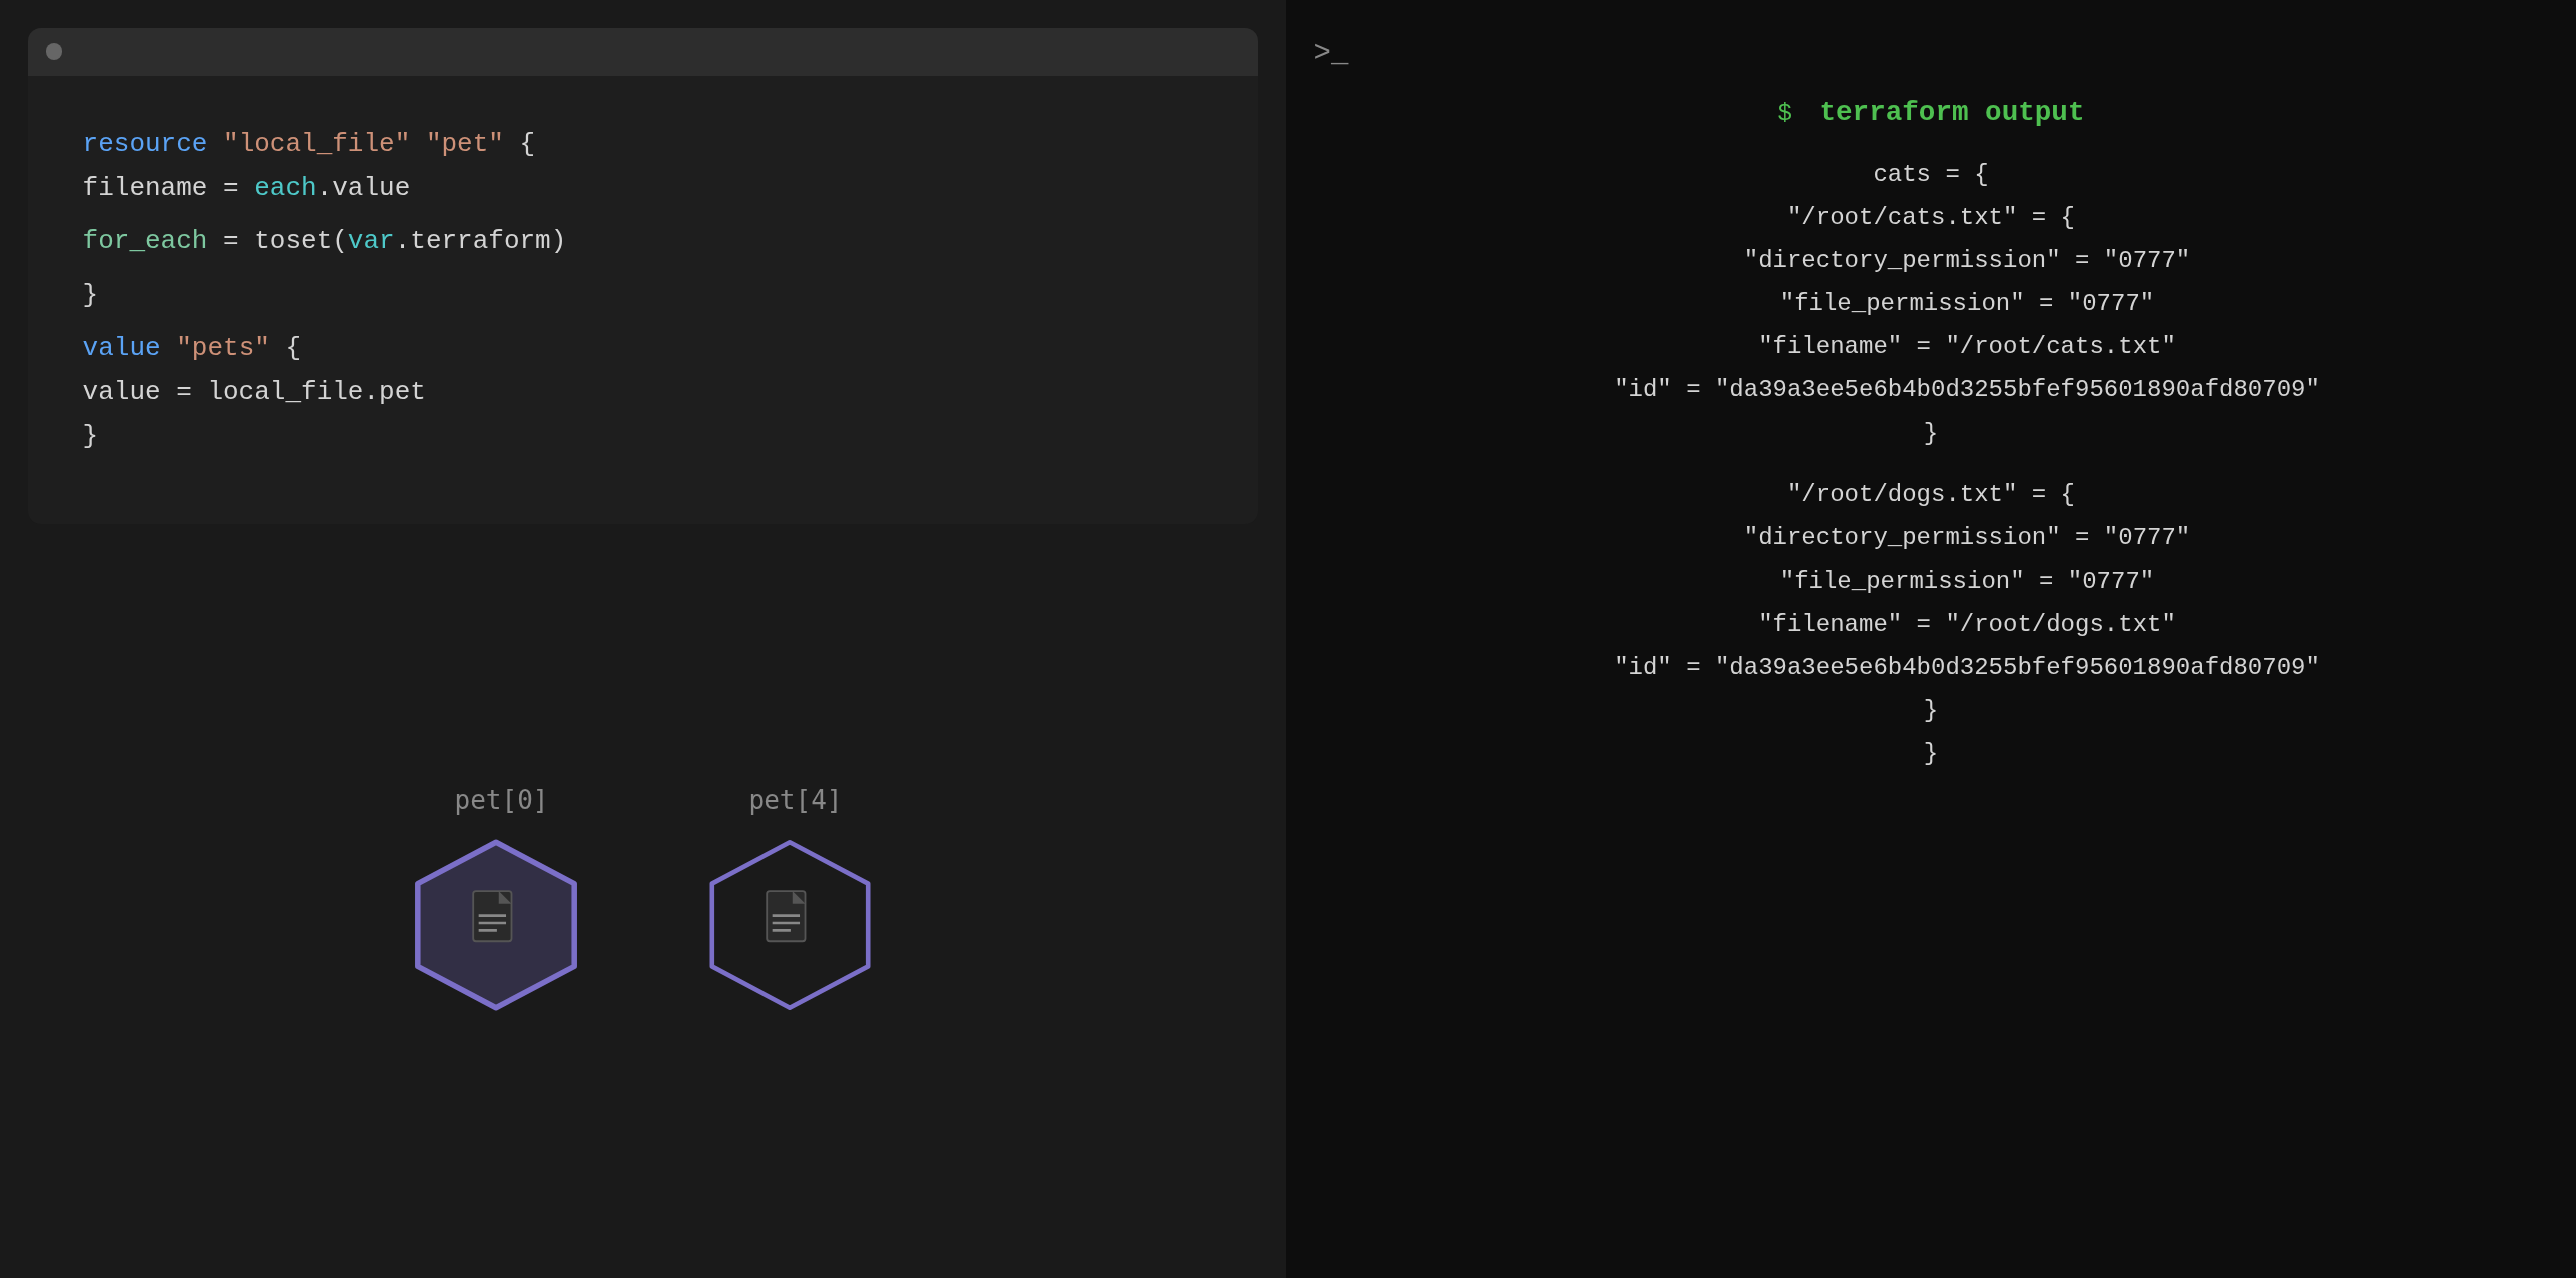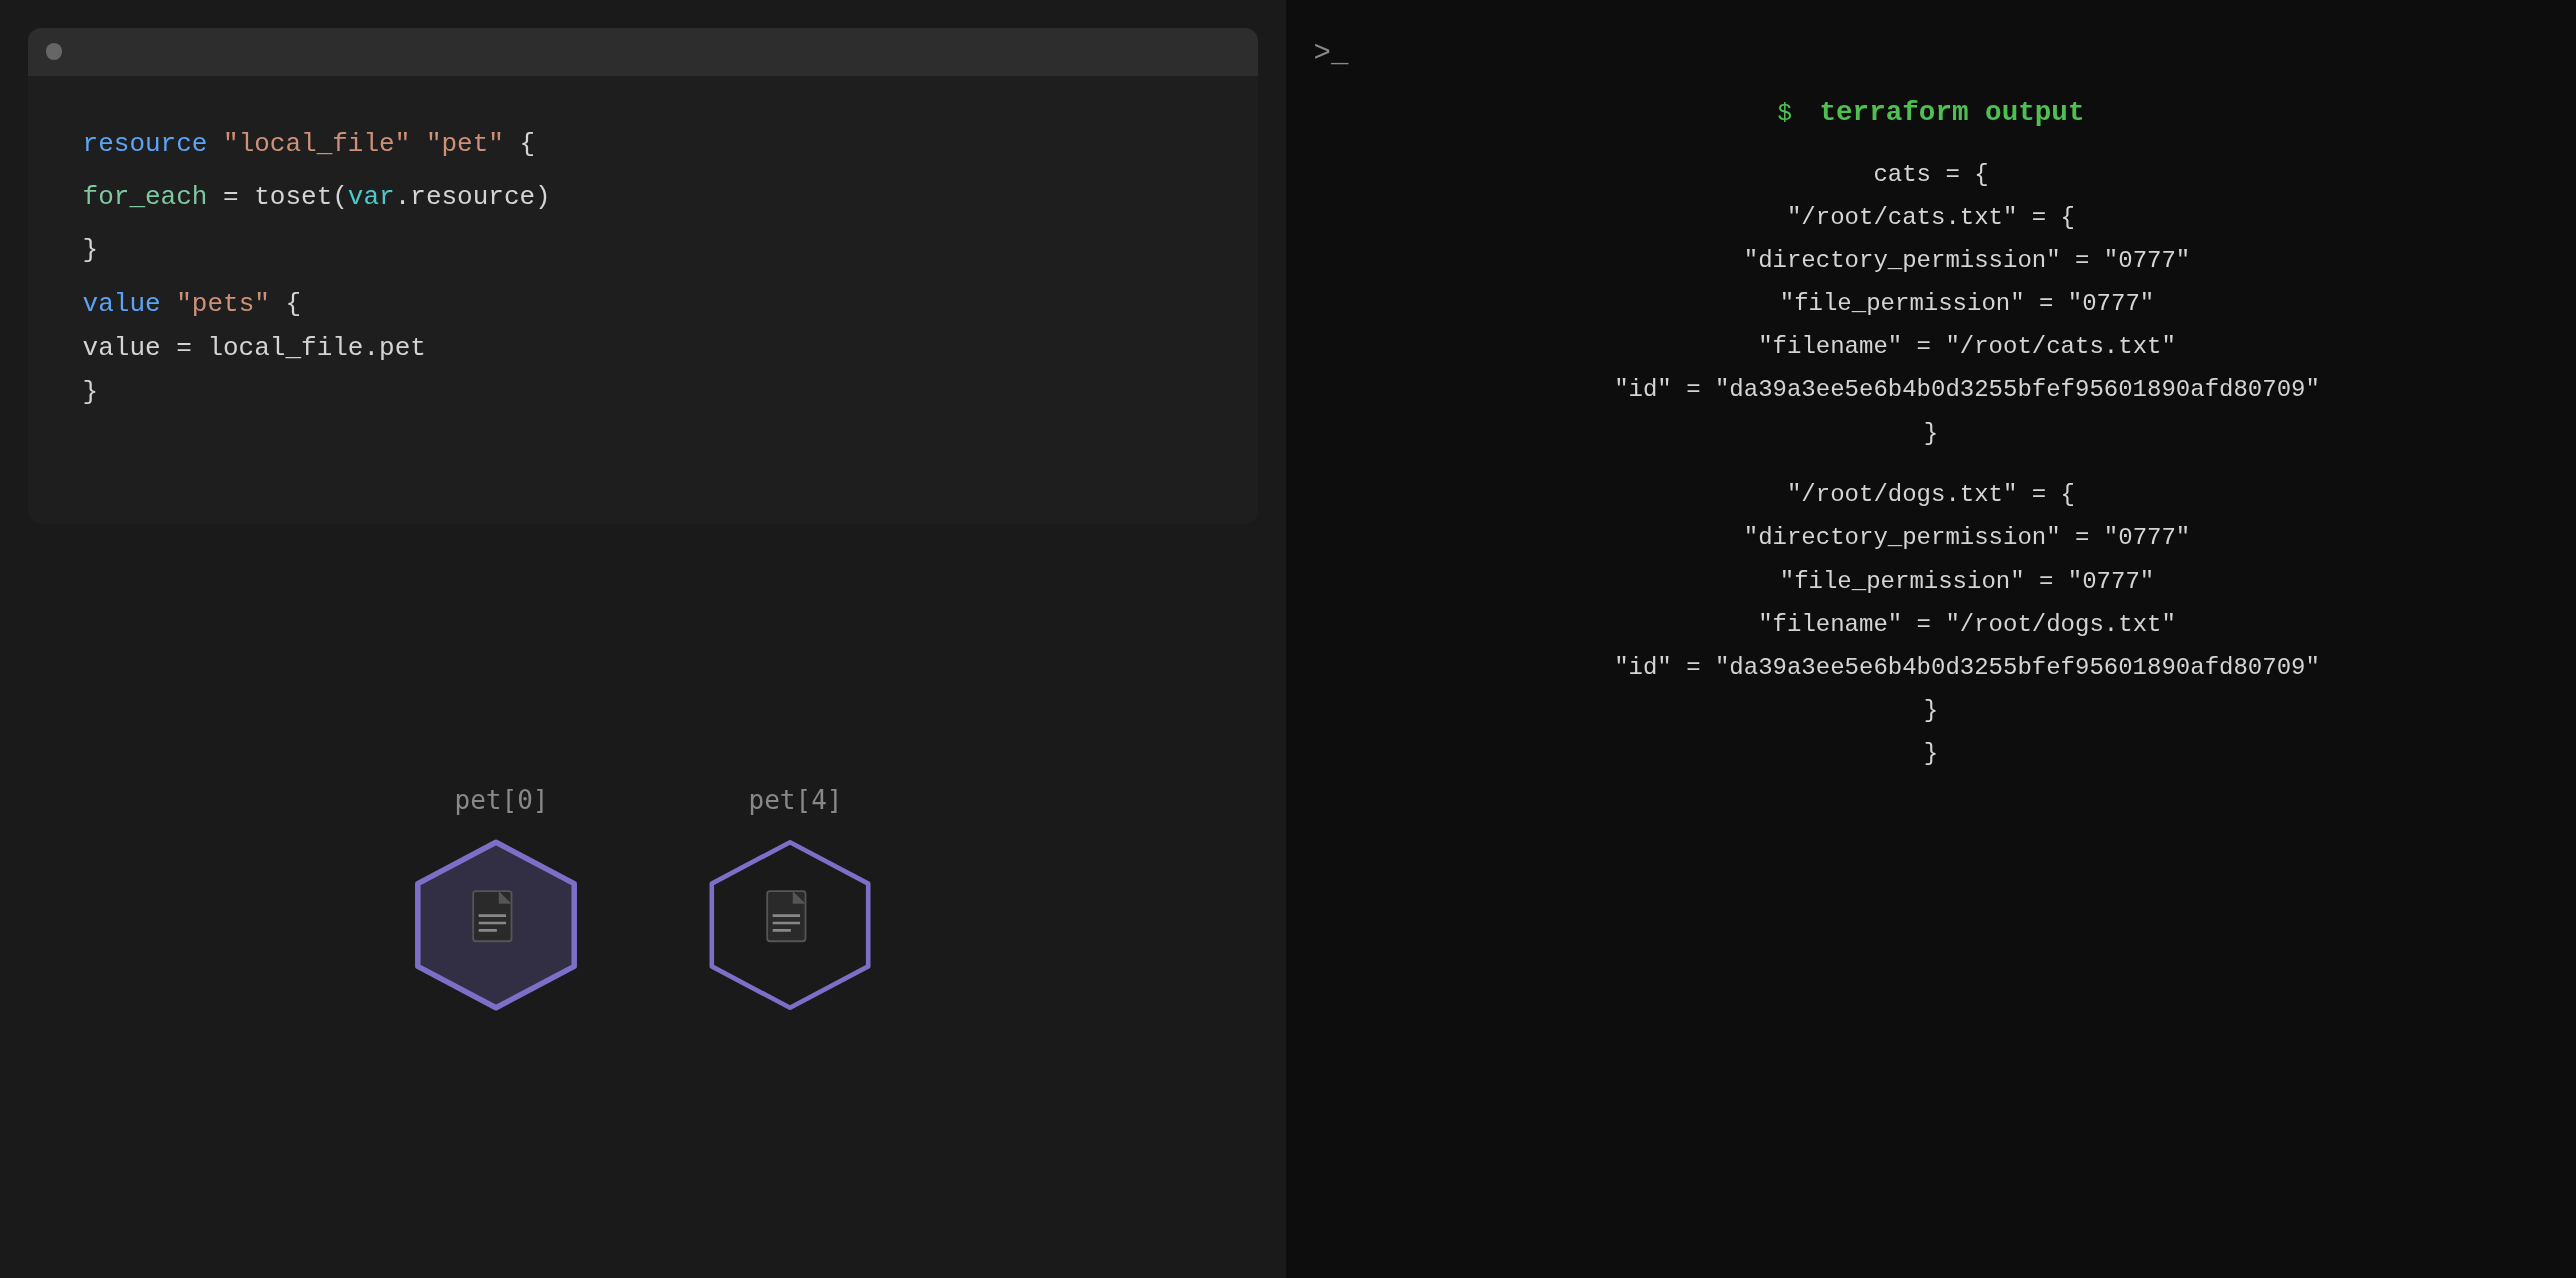--- a/index.html
+++ b/index.html
@@ -163,22 +163,23 @@
 
 <div class="left-panel">
 
   <div class="editor-window">
     <div class="window-titlebar">
       <div class="traffic-light"></div>
       <span class="window-title"></span>
     </div>
     <div class="editor-content" id="editor-content">
     <div><span class="kw-blue">resource </span><span class="kw-string">"local_file"</span><span class="kw-white"> </span><span class="kw-string">"pet"</span><span class="kw-white"> {</span></div>
+        <div><span class="kw-white">    filename = </span><span class="kw-cyan">each</span><span class="kw-white">.value</span></div>
         <div style="height: 9.2px;">&nbsp;</div>
-        <div><span class="kw-green">    for_each</span><span class="kw-white"> = toset(</span><span class="kw-cyan">var</span><span class="kw-white">.resource)</span></div>
+        <div><span class="kw-green">    for_each</span><span class="kw-white"> = toset(</span><span class="kw-cyan">var</span><span class="kw-white">.terraform)</span></div>
         <div style="height: 9.2px;">&nbsp;</div>
         <div><span class="kw-white">}</span></div>
         <div style="height: 9.2px;">&nbsp;</div>
         <div><span class="kw-blue">value </span><span class="kw-string">"pets"</span><span class="kw-white"> {</span></div>
         <div><span class="kw-white">  value = local_file.pet</span></div>
         <div><span class="kw-white">}</span></div>
       </div>
   </div>
 
   <div class="diagram-area" id="diagram-area">

